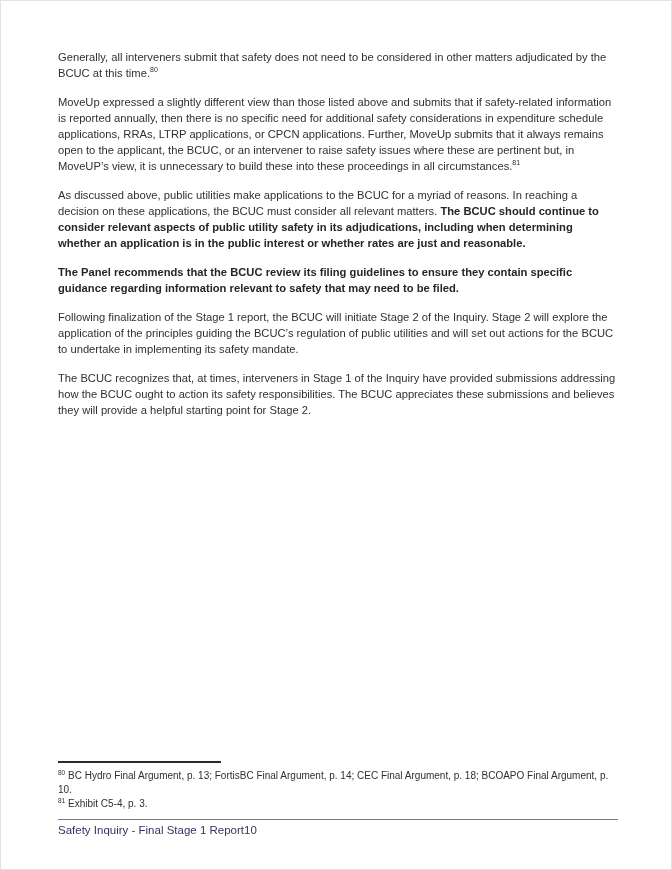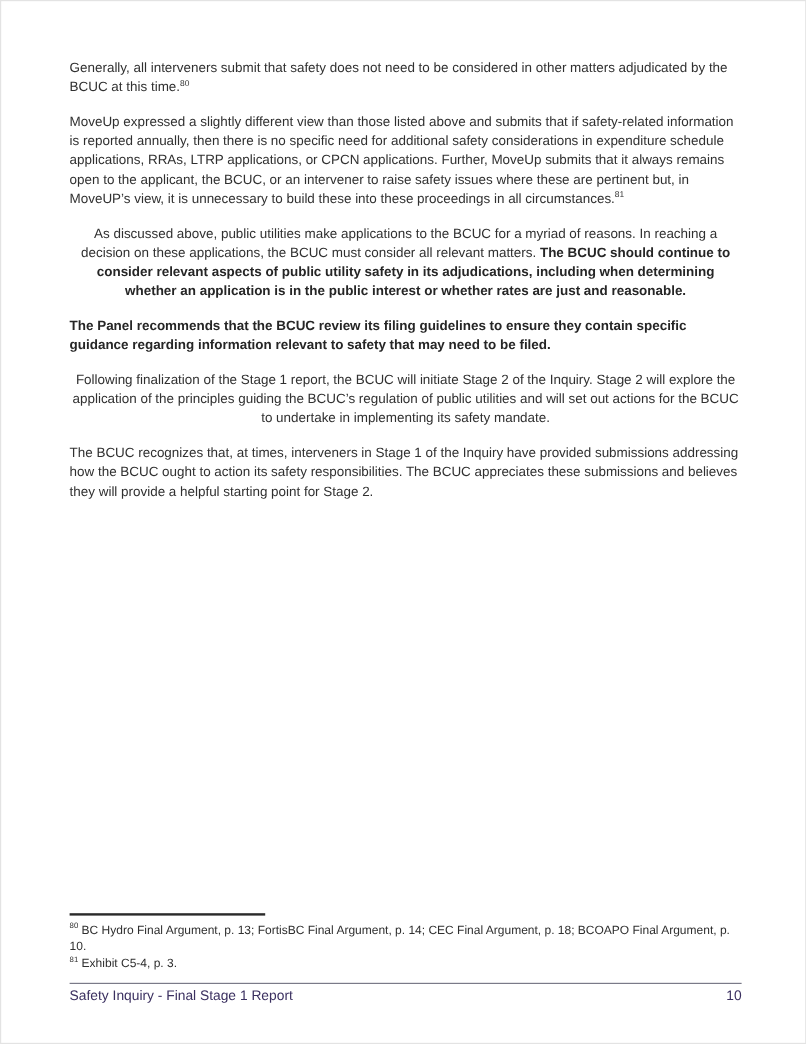--- a/index.html
+++ b/index.html
@@ -50,21 +50,21 @@
   }
   .heading-652 {
     margin: 6px 0 14px 0;
     padding-left: 58px;
   }
   .heading-652 .h-num { display: inline-block; width: 37px; }
   .heading-70 {
     margin: 18px 0 15px 0;
   }
   .heading-70 .h-num { display: inline-block; width: 33px; }
-  .para-after-heading { margin-top: 0; text-align: center; }
+  .para-after-heading { margin-top: 0; }
   .panel-bold { margin-top: 10px; }
 
   .footnote-area {
     position: absolute;
     left: 57px;
     width: 560px;
     top: 760px;
   }
   .footnote-separator {
     width: 163px;
@@ -84,21 +84,20 @@
     left: 57px;
     width: 560px;
     top: 818px;
   }
   .footer-rule {
     border-top: 1px solid #7a7a88;
     margin-bottom: 3px;
   }
   .footer-row {
     display: flex;
-    justify-content: space-between;
     align-items: baseline;
     font-size: 11.5px;
     line-height: 15px;
     color: #3b3060;
   }
 </style>
 </head>
 <body>
 
 <div class="page">

